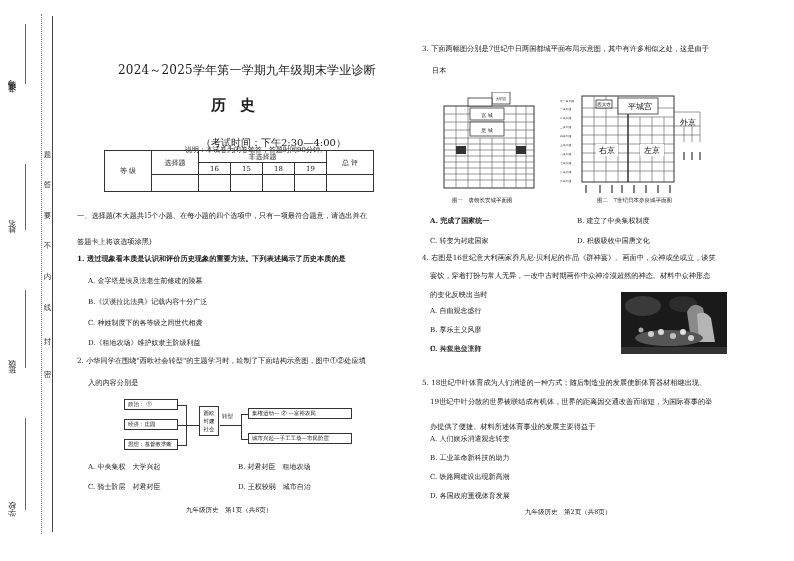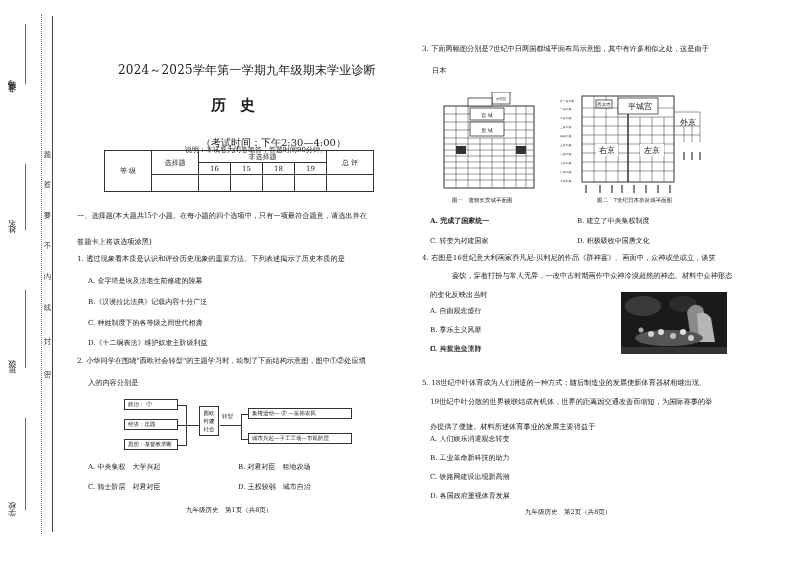--- a/index.html
+++ b/index.html
@@ -88,25 +88,25 @@
       <td></td>
       <td></td>
       <td></td>
     </tr>
   </tbody>
     </table>
 
   <div class="abs q" style="left:77px; top:212px;font-family:Liberation Serif, serif;">一、选择题(本大题共15个小题。在每小题的四个选项中，只有一项最符合题意，请选出并在</div>
   <div class="abs q" style="left:77px; top:237px;">答题卡上将该选项涂黑)</div>
 
-  <div class="abs q" style="left:77px; top:254px;">1. 透过现象看本质是认识和评价历史现象的重要方法。下列表述揭示了历史本质的是</div>
+  <div class="abs q" style="left:77px; top:254px;font-weight:bold;">1. 透过现象看本质是认识和评价历史现象的重要方法。下列表述揭示了历史本质的是</div>
   <div class="abs opt" style="left:88px; top:276px;">A. 金字塔是埃及法老生前修建的陵墓</div>
   <div class="abs opt" style="left:88px; top:297px;">B.《汉谟拉比法典》记载内容十分广泛</div>
   <div class="abs opt" style="left:88px; top:318px;">C. 种姓制度下的各等级之间世代相袭</div>
-  <div class="abs opt" style="left:88px; top:338px;">D.《十二铜表法》维护奴隶主阶级利益</div>
+  <div class="abs opt" style="left:88px; top:338px;">D.《租地农场》维护奴隶主阶级利益</div>
 
   <div class="abs q" style="left:77px; top:356px;">2. 小华同学在围绕"西欧社会转型"的主题学习时，绘制了下面结构示意图，图中①②处应填</div>
   <div class="abs q" style="left:88px; top:378px;">入的内容分别是</div>
 
   <div>
     <div class="box" style="left:124px; top:399px; width:46px;">政治：  ①</div>
     <div class="box" style="left:124px; top:419px; width:46px;">经济：庄园</div>
     <div class="box" style="left:124px; top:439px; width:46px;">思想：基督教垄断</div>
     <div class="hl" style="left:177px; top:405px; width:9px;"></div>
     <div class="hl" style="left:177px; top:425px; width:9px;"></div>
@@ -228,21 +228,21 @@
     </g>
   </svg>
   <div class="cap" style="left:597px; top:197px;">图二　7世纪日本奈良城平面图</div>
 
   <div class="abs opt" style="left:430px; top:216px;font-weight:bold;">A. 完成了国家统一</div>
   <div class="abs opt" style="left:577px; top:216px;">B. 建立了中央集权制度</div>
   <div class="abs opt" style="left:430px; top:236px;">C. 转变为封建国家</div>
   <div class="abs opt" style="left:577px; top:236px;">D. 积极吸收中国唐文化</div>
 
   <div class="abs q" style="left:422px; top:253px;">4. 右图是16世纪意大利画家乔凡尼·贝利尼的作品《群神宴》。画面中，众神或坐或立，谈笑</div>
-  <div class="abs q" style="left:430px; top:271px;margin-left:22px;">宴饮，穿着打扮与常人无异，一改中古时期画作中众神冷漠超然的神态。材料中众神形态</div>
+  <div class="abs q" style="left:430px; top:271px;">宴饮，穿着打扮与常人无异，一改中古时期画作中众神冷漠超然的神态。材料中众神形态</div>
   <div class="abs q" style="left:430px; top:290px;">的变化反映出当时</div>
 
   <svg class="mapimg" style="left:621px; top:292px;" width="106" height="62" viewBox="0 0 106 62">
     <rect x="0" y="0" width="106" height="62" fill="#1a1a1a"></rect>
     <ellipse cx="22" cy="14" rx="18" ry="10" fill="#3a3a3a"></ellipse>
     <ellipse cx="62" cy="12" rx="14" ry="8" fill="#2c2c2c"></ellipse>
     <path d="M66 20 Q72 8 82 16 L88 44 L70 48 Z" fill="#8a8a8a"></path>
     <path d="M76 22 Q84 18 90 26 L94 50 L78 50 Z" fill="#b5b5b5"></path>
     <ellipse cx="48" cy="46" rx="34" ry="8" fill="#555"></ellipse>
     <circle cx="30" cy="42" r="3" fill="#cfcfcf"></circle>

